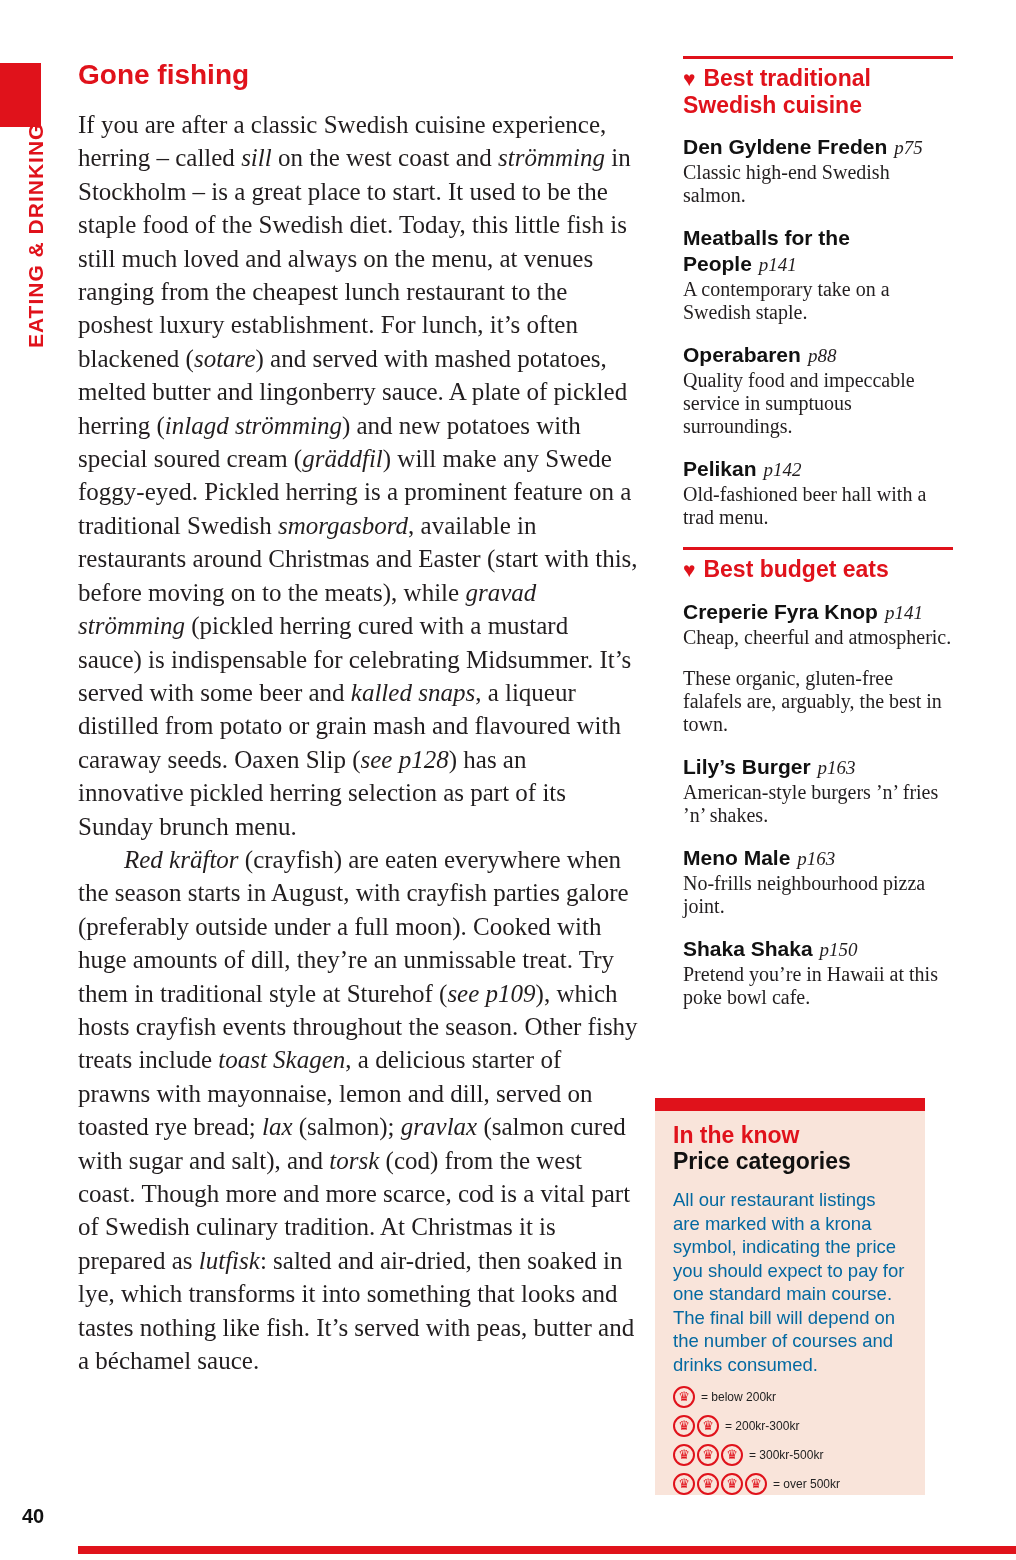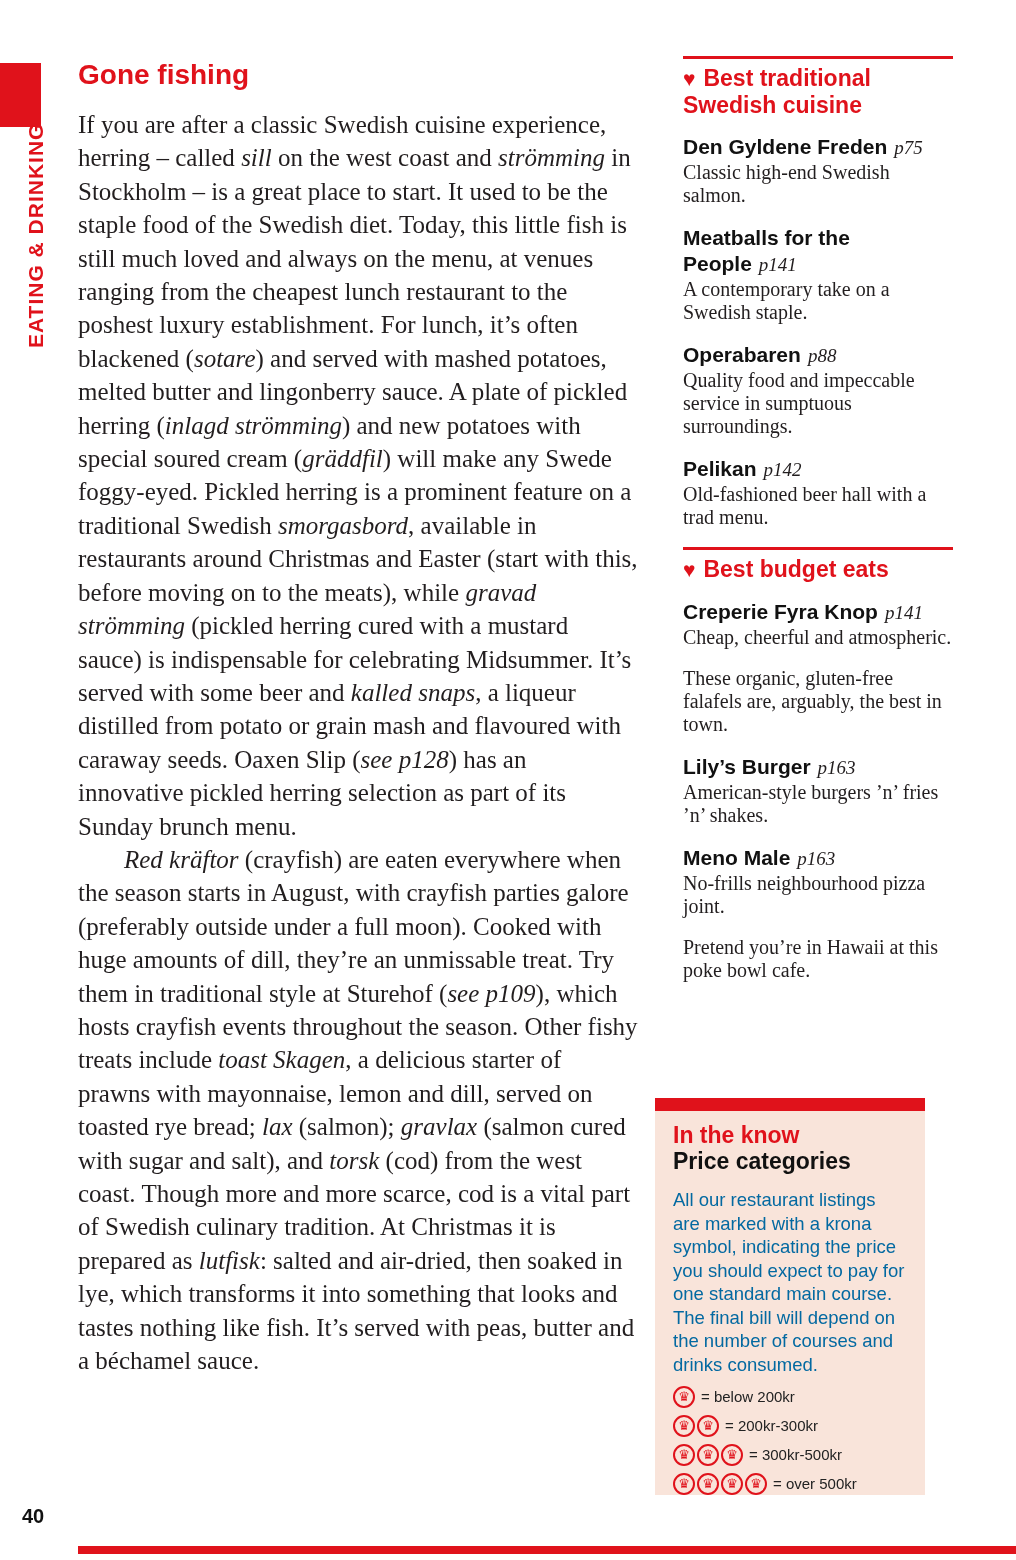--- a/index.html
+++ b/index.html
@@ -35,21 +35,21 @@
   .infobox-bar{height:13px;background:var(--accent);}
   .infobox-body{background:var(--infobox-bg);height:384px;box-sizing:border-box;padding:12px 18px 8px 18px;}
   .infobox-kicker{font-size:23px;line-height:25px;font-weight:bold;color:var(--accent);}
   .infobox-title{font-size:23px;line-height:26px;font-weight:bold;color:#111;}
   .infobox-text{margin-top:14px;font-size:18.5px;line-height:23.5px;color:#0369a1;}
   .price-rows{margin-top:6px;}
   .price-row{display:flex;align-items:center;height:29px;}
   .crown{display:inline-flex;align-items:center;justify-content:center;width:18px;height:18px;
         border:2px solid var(--accent);border-radius:50%;margin-right:2px;flex:0 0 auto;}
   .crown-glyph{color:var(--accent);font-size:13px;line-height:1;}
-  .price-label{margin-left:4px;font-size:15px;color:#222;}
+  .price-label{margin-left:4px;font-size:12px;color:#222;}
 
   
   .page-number{position:absolute;left:22px;top:1505px;font-size:20px;font-weight:bold;color:#111;}
   .footer-rule{position:absolute;left:78px;top:1546px;width:938px;height:8px;background:var(--accent);}
 </style>
 </head>
 <body>
 
 <div id="page">
 
@@ -95,20 +95,21 @@
         </div>
         <div class="sb-item">
           <div class="sb-item-head"><span class="sb-item-name">Lily’s Burger</span><span class="sb-item-page">p163</span></div>
           <div class="sb-item-desc">American-style burgers ’n’ fries ’n’ shakes.</div>
         </div>
         <div class="sb-item">
           <div class="sb-item-head"><span class="sb-item-name">Meno Male</span><span class="sb-item-page">p163</span></div>
           <div class="sb-item-desc">No-frills neighbourhood pizza joint.</div>
         </div>
         <div class="sb-item">
+          <div class="sb-item-head"><span class="sb-item-name">Shaka Shaka</span><span class="sb-item-page">p150</span></div>
           <div class="sb-item-desc">Pretend you’re in Hawaii at this poke bowl cafe.</div>
         </div>
       </div>
     </div>
 
   <div class="infobox">
     <div class="infobox-bar"></div>
     <div class="infobox-body">
       <div class="infobox-kicker">In the know</div>
       <div class="infobox-title">Price categories</div>

